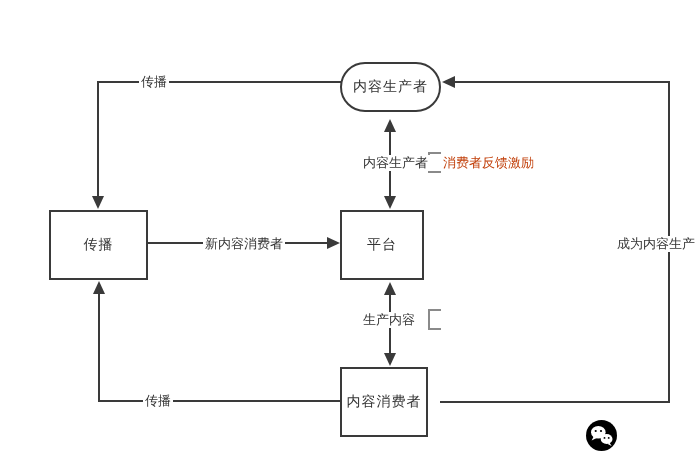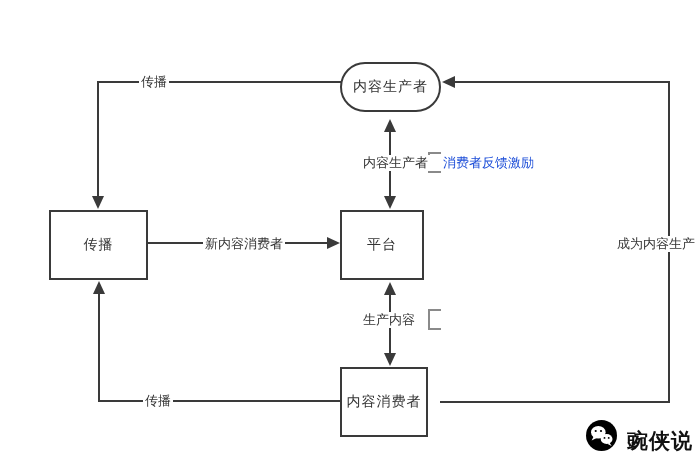--- a/index.html
+++ b/index.html
@@ -67,21 +67,21 @@
 
   
   .bracket{
     position:absolute;width:13px;height:21px;box-sizing:border-box;
     border-left:2px solid #8a8a8a;border-top:2px solid #8a8a8a;border-bottom:2px solid #8a8a8a;
     z-index:1;
   }
   .bracket-top{left:428px;top:152px;}
   .bracket-bot{left:428px;top:309px;}
   .ann{
-    position:absolute;color:#1d4ed8;font-size:13px;line-height:16px;
+    position:absolute;color:#c2410c;font-size:13px;line-height:16px;
     white-space:nowrap;z-index:1;
   }
   .ann-top{left:443px;top:155px;}
   .ann-bot{left:443px;top:312px;}
 
   
   .brand-icon{position:absolute;left:586px;top:420px;width:31px;height:31px;z-index:4;}
   .brand-text{
     position:absolute;left:627px;top:427px;
     font-size:21px;font-weight:bold;color:#111111;letter-spacing:1px;
@@ -141,15 +141,14 @@
     <circle cx="15.5" cy="15.5" r="15.5" fill="#000000"></circle>
     <ellipse cx="12.3" cy="12.2" rx="7.3" ry="6.3" fill="#ffffff"></ellipse>
     <polygon points="7.6,16.6 5.6,20.4 10.6,17.9" fill="#ffffff"></polygon>
     <circle cx="9.7" cy="11.0" r="1.1" fill="#000000"></circle>
     <circle cx="15.0" cy="11.0" r="1.1" fill="#000000"></circle>
     <ellipse cx="20.6" cy="19.0" rx="5.9" ry="5.1" fill="#ffffff"></ellipse>
     <polygon points="23.6,22.8 25.6,25.9 21.2,23.8" fill="#ffffff"></polygon>
     <circle cx="18.5" cy="17.9" r="0.95" fill="#000000"></circle>
     <circle cx="22.7" cy="17.9" r="0.95" fill="#000000"></circle>
   </svg>
-  <div class="brand-text">豌侠说</div>
 
 </div>
 
 </body></html>

